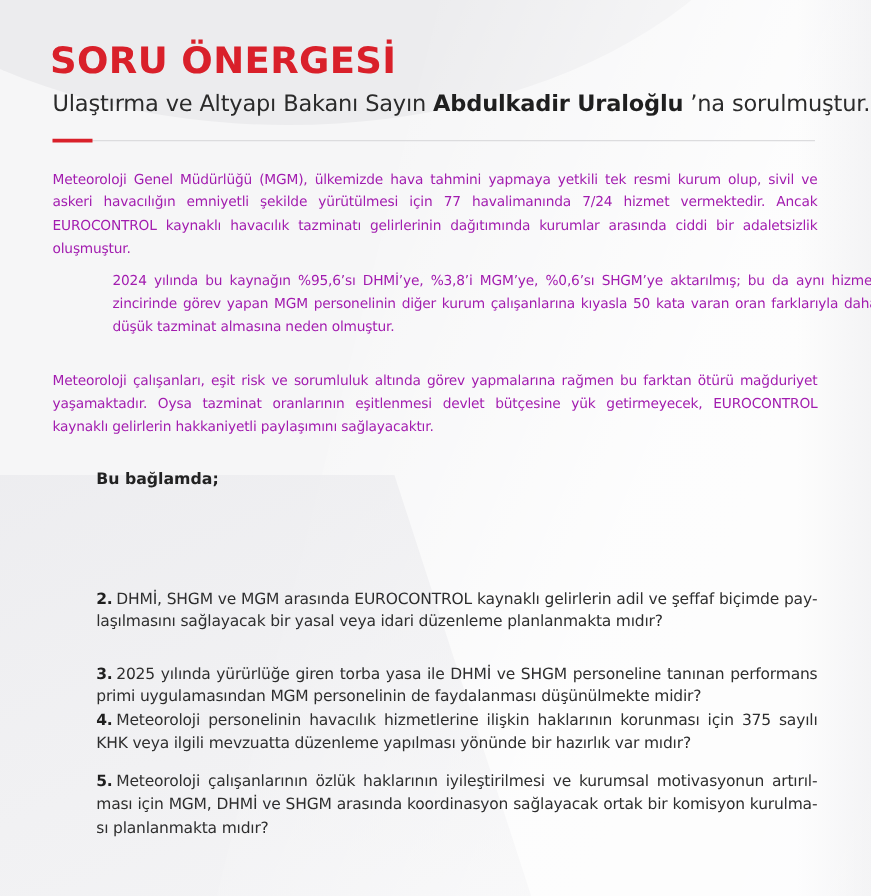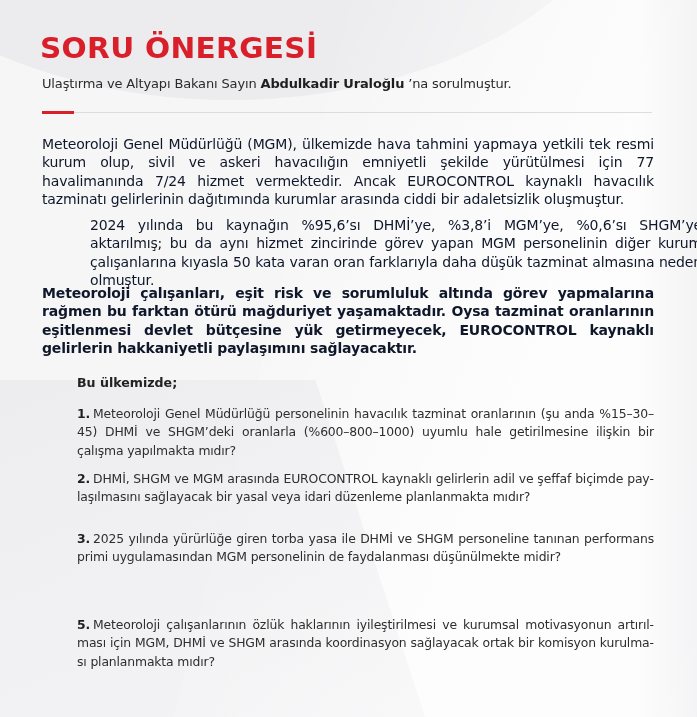--- a/index.html
+++ b/index.html
@@ -31,41 +31,41 @@
     .page { position: absolute; inset: 0; z-index: 1; }
 
     .title {
       position: absolute; left: 40px; top: 30px;
       font-family: "DejaVu Sans", sans-serif; font-weight: bold;
       font-size: 29px; letter-spacing: 0.3px; color: #d9202a;
       line-height: 36px; transform: scaleX(1.02); transform-origin: left;
     }
     .subtitle {
       position: absolute; left: 42px; top: 74px;
-      font-size: 13px; color: #2b2b2b; line-height: 20px; white-space: nowrap;
+      font-size: 18px; color: #2b2b2b; line-height: 20px; white-space: nowrap;
       letter-spacing: -0.15px;
     }
     .subtitle b { font-weight: bold; color: #1f1f1f; }
     .divider {
       position: absolute; left: 42px; top: 112px; width: 610px; height: 1px;
       background: #dcdcde;
     }
     .divider-accent {
       position: absolute; left: 42px; top: 111px; width: 32px; height: 3px;
       background: #d9202a;
     }
 
     .body-text {
       position: absolute; left: 42px; width: 612px;
-      font-size: 14px; line-height: 18.3px; color: #0f172a;
+      font-size: 11px; line-height: 18.3px; color: #a21caf;
       text-align: justify; letter-spacing: -0.15px;
     }
     .p1 { top: 135px; }
     .p2 { top: 216px; margin-left: 48px; }
-    .p3 { top: 284px; font-weight: bold; }
+    .p3 { top: 296px; }
 
     .lead {
       position: absolute; left: 77px; top: 375px;
       font-size: 12.6px; font-weight: bold; color: #222;
     }
     .q {
       position: absolute; left: 77px; width: 577px;
       font-size: 12.4px; line-height: 18.3px; color: #2e2e2e;
       text-align: justify; letter-spacing: -0.15px;
     }
@@ -91,19 +91,19 @@
 
   <div class="subtitle"><span>Ulaştırma ve Altyapı Bakanı Sayın </span><b>Abdulkadir Uraloğlu</b><span> ’na sorulmuştur.</span></div>
 
   <div class="divider"></div>
   <div class="divider-accent"></div>
 
   <div class="body-text p1">Meteoroloji Genel Müdürlüğü (MGM), ülkemizde hava tahmini yapmaya yetkili tek resmi kurum olup, sivil ve askeri havacılığın emniyetli şekilde yürütülmesi için 77 havalimanında 7/24 hizmet vermekte­dir. Ancak EUROCONTROL kaynaklı havacılık tazminatı gelirlerinin dağıtımında kurumlar arasında ciddi bir adaletsizlik oluşmuştur.</div>
   <div class="body-text p2">2024 yılında bu kaynağın %95,6’sı DHMİ’ye, %3,8’i MGM’ye, %0,6’sı SHGM’ye aktarılmış; bu da aynı hizmet zincirinde görev yapan MGM personelinin diğer kurum çalışanlarına kıyasla 50 kata varan oran farklarıyla daha düşük tazminat almasına neden olmuştur.</div>
   <div class="body-text p3">Meteoroloji çalışanları, eşit risk ve sorumluluk altında görev yapmalarına rağmen bu farktan ötürü mağduriyet yaşamaktadır. Oysa tazminat oranlarının eşitlenmesi devlet bütçesine yük getirmeyecek, EUROCONTROL kaynaklı gelirlerin hakkaniyetli paylaşımını sağlayacaktır.</div>
 
-  <div class="lead">Bu ülkemizde;</div>
+  <div class="lead">Bu bağlamda;</div>
 
-  <div class="q q1"><span class="num">1.</span><span>Meteoroloji Genel Müdürlüğü personelinin havacılık tazminat oranlarının (şu anda %15–30–45) DHMİ ve SHGM’deki oranlarla (%600–800–1000) uyumlu hale getirilmesine ilişkin bir çalışma yapılmakta mıdır?</span></div>
   <div class="q q2"><span class="num">2.</span><span>DHMİ, SHGM ve MGM arasında EUROCONTROL kaynaklı gelirlerin adil ve şeffaf biçimde pay­laşılmasını sağlayacak bir yasal veya idari düzenleme planlanmakta mıdır?</span></div>
   <div class="q q3"><span class="num">3.</span><span>2025 yılında yürürlüğe giren torba yasa ile DHMİ ve SHGM personeline tanınan performans primi uygulamasından MGM personelinin de faydalanması düşünülmekte midir?</span></div>
+  <div class="q q4"><span class="num">4.</span><span>Meteoroloji personelinin havacılık hizmetlerine ilişkin haklarının korunması için 375 sayılı KHK veya ilgili mevzuatta düzenleme yapılması yönünde bir hazırlık var mıdır?</span></div>
   <div class="q q5"><span class="num">5.</span><span>Meteoroloji çalışanlarının özlük haklarının iyileştirilmesi ve kurumsal motivasyonun artırıl­ması için MGM, DHMİ ve SHGM arasında koordinasyon sağlayacak ortak bir komisyon kurulma­sı planlanmakta mıdır?</span></div>
 </div>
 
 </body></html>

